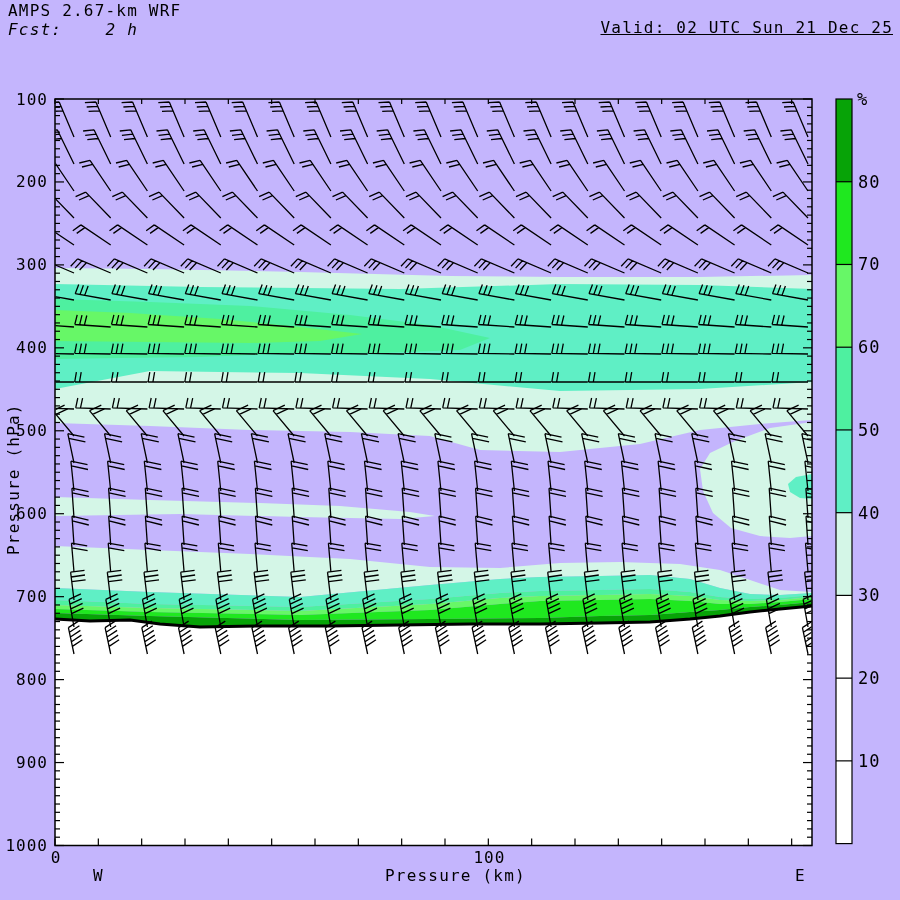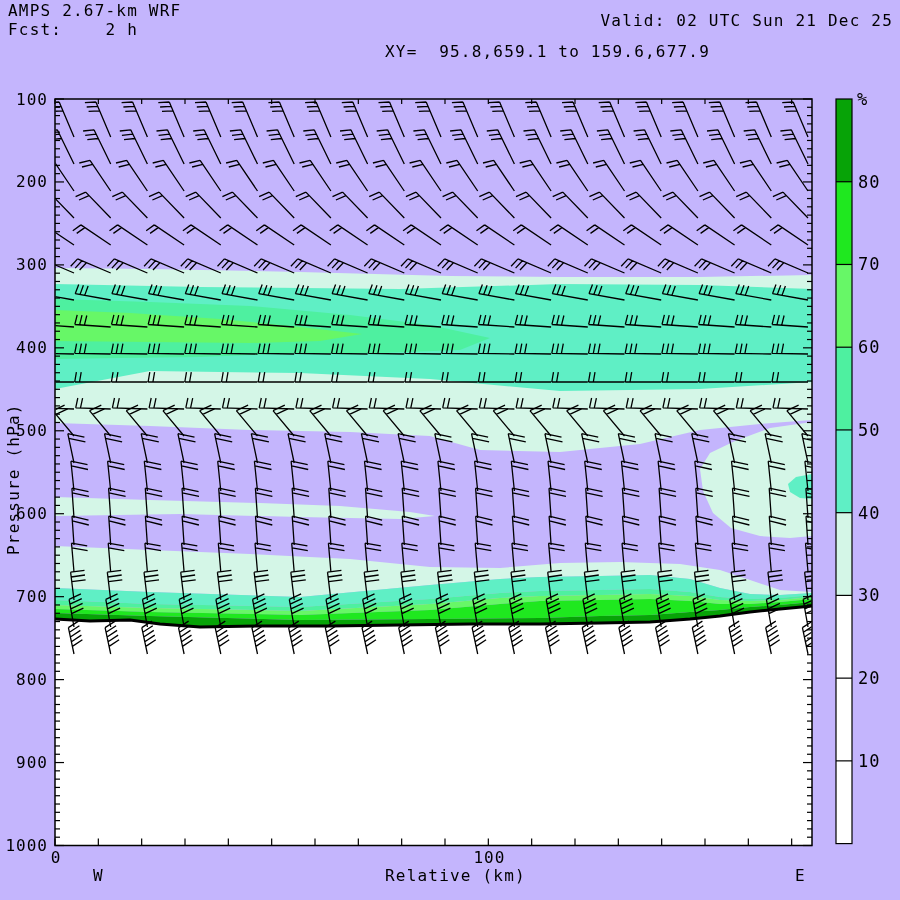--- a/index.html
+++ b/index.html
@@ -10,26 +10,25 @@
   #plot-svg{position:absolute;left:0;top:0;}
   .axis-title{position:absolute;font-size:16px;letter-spacing:1.2px;white-space:pre;}
   .rot{transform:rotate(-90deg);transform-origin:left top;}
 </style>
 </head>
 <body>
 
 <div class="canvas">
 
   <div class="hdr" style="left:8px;top:2px;">AMPS 2.67-km WRF</div>
-  <div class="hdr" style="left:8px;top:21px;">Fcst:    2 h</div>
-  <div class="hdr hdr-right" style="top:12px;">Valid: 02 UTC Sun 21 Dec 25</div>
-  <div class="hdr" style="left:385px;top:43px;">XY=  95.8,659.1 to 159.6,677.9</div>
+  <div class="hdr" style="left:8px;top:21px;font-style:italic;">Fcst:    2 h</div>
+  <div class="hdr hdr-right" style="top:19px;text-decoration:underline;">Valid: 02 UTC Sun 21 Dec 25</div>
 
   <div class="axis-title rot" style="left:4px;top:555px;">Pressure (hPa)</div>
-  <div class="axis-title" style="left:385px;top:866px;">Relative (km)</div>
+  <div class="axis-title" style="left:385px;top:866px;">Pressure (km)</div>
   <div class="axis-title" style="left:93px;top:866px;">W</div>
   <div class="axis-title" style="left:795px;top:866px;">E</div>
 
   <svg id="plot-svg" width="900" height="900">
       <g>
         <polygon points="55,268 150,269 300,272 450,276 560,277 700,277 812,275 812,420 760,424 700,430 640,444 560,452 480,450 430,436 350,432 250,430 150,426 55,423" fill="#d4f6e7"></polygon>
         <polygon points="812,422 770,428 735,441 710,453 700,469 703,491 713,513 731,528 760,536 790,538 812,536" fill="#d4f6e7"></polygon>
         <polygon points="55,284 200,287 400,289 560,284 700,285 812,289 812,382 700,389 560,391 430,379 300,373 150,371 55,389" fill="#5fefc5"></polygon>
         <polygon points="55,299 150,302 250,306 350,315 430,325 490,338 460,350 380,353 300,353 200,357 120,358 55,359" fill="#4ef0a0"></polygon>
         <polygon points="55,310 130,313 220,319 300,327 362,334 320,341 250,343 150,342 55,341" fill="#67f767"></polygon>

